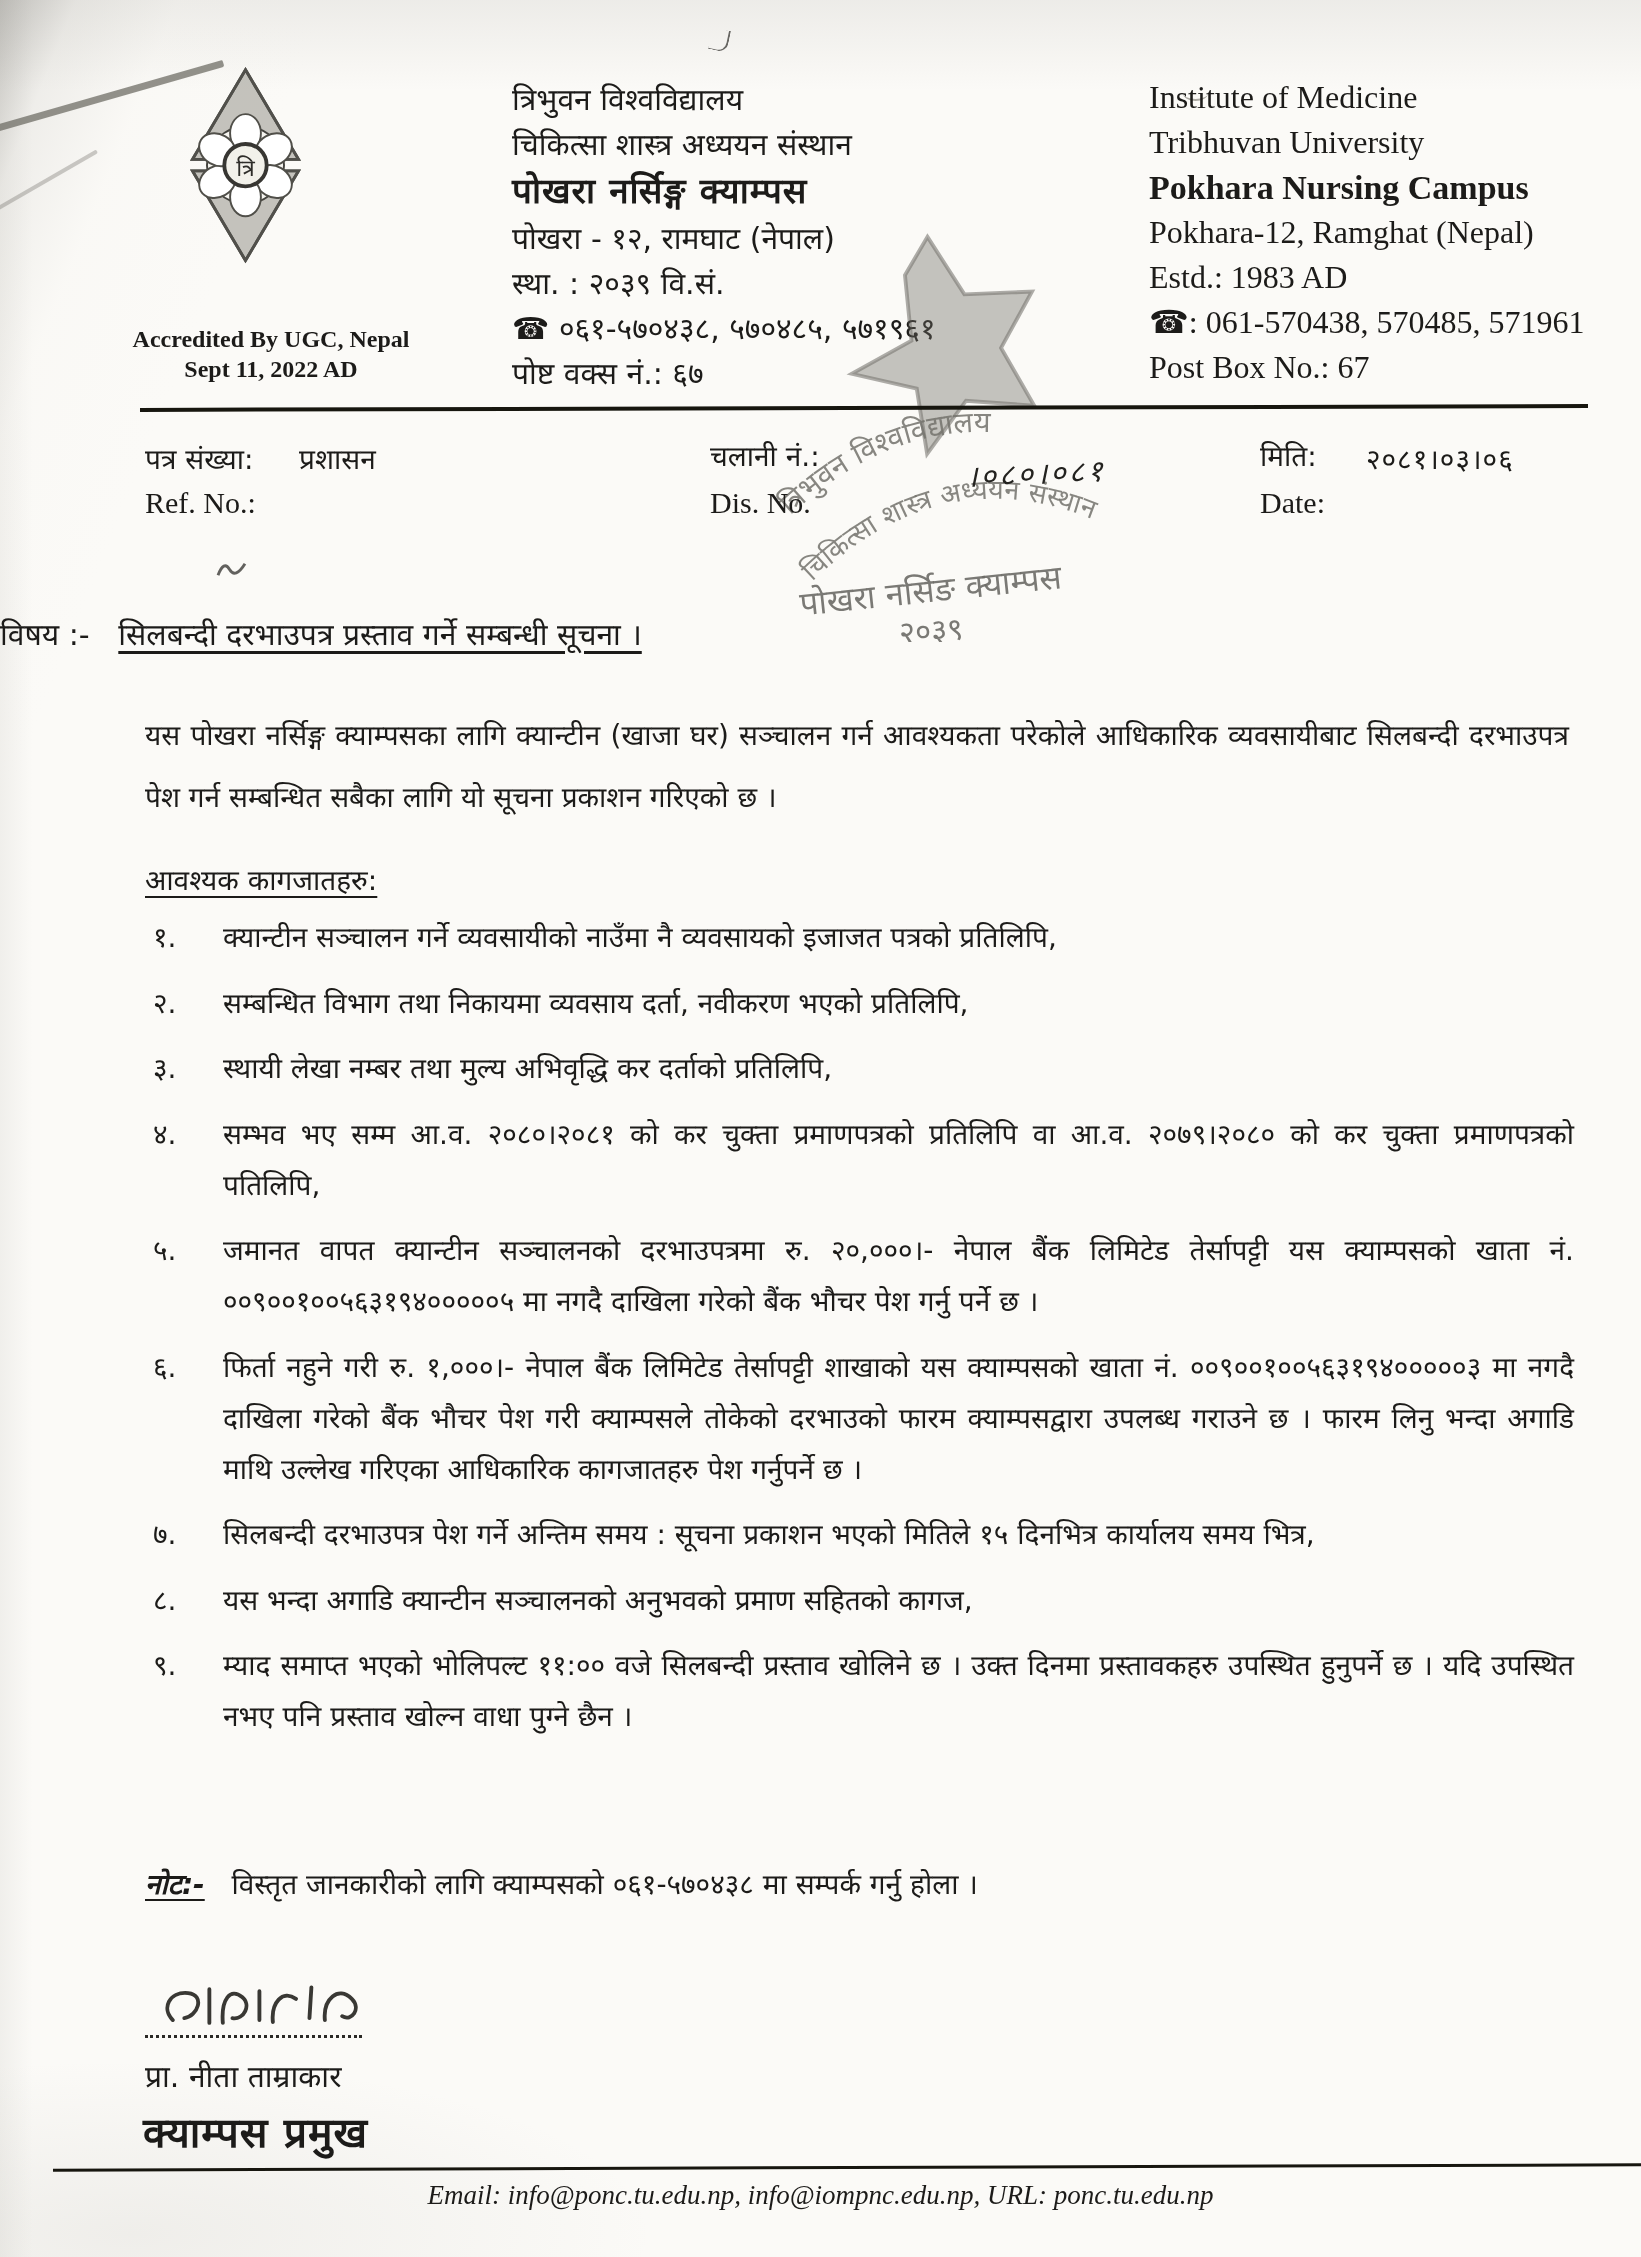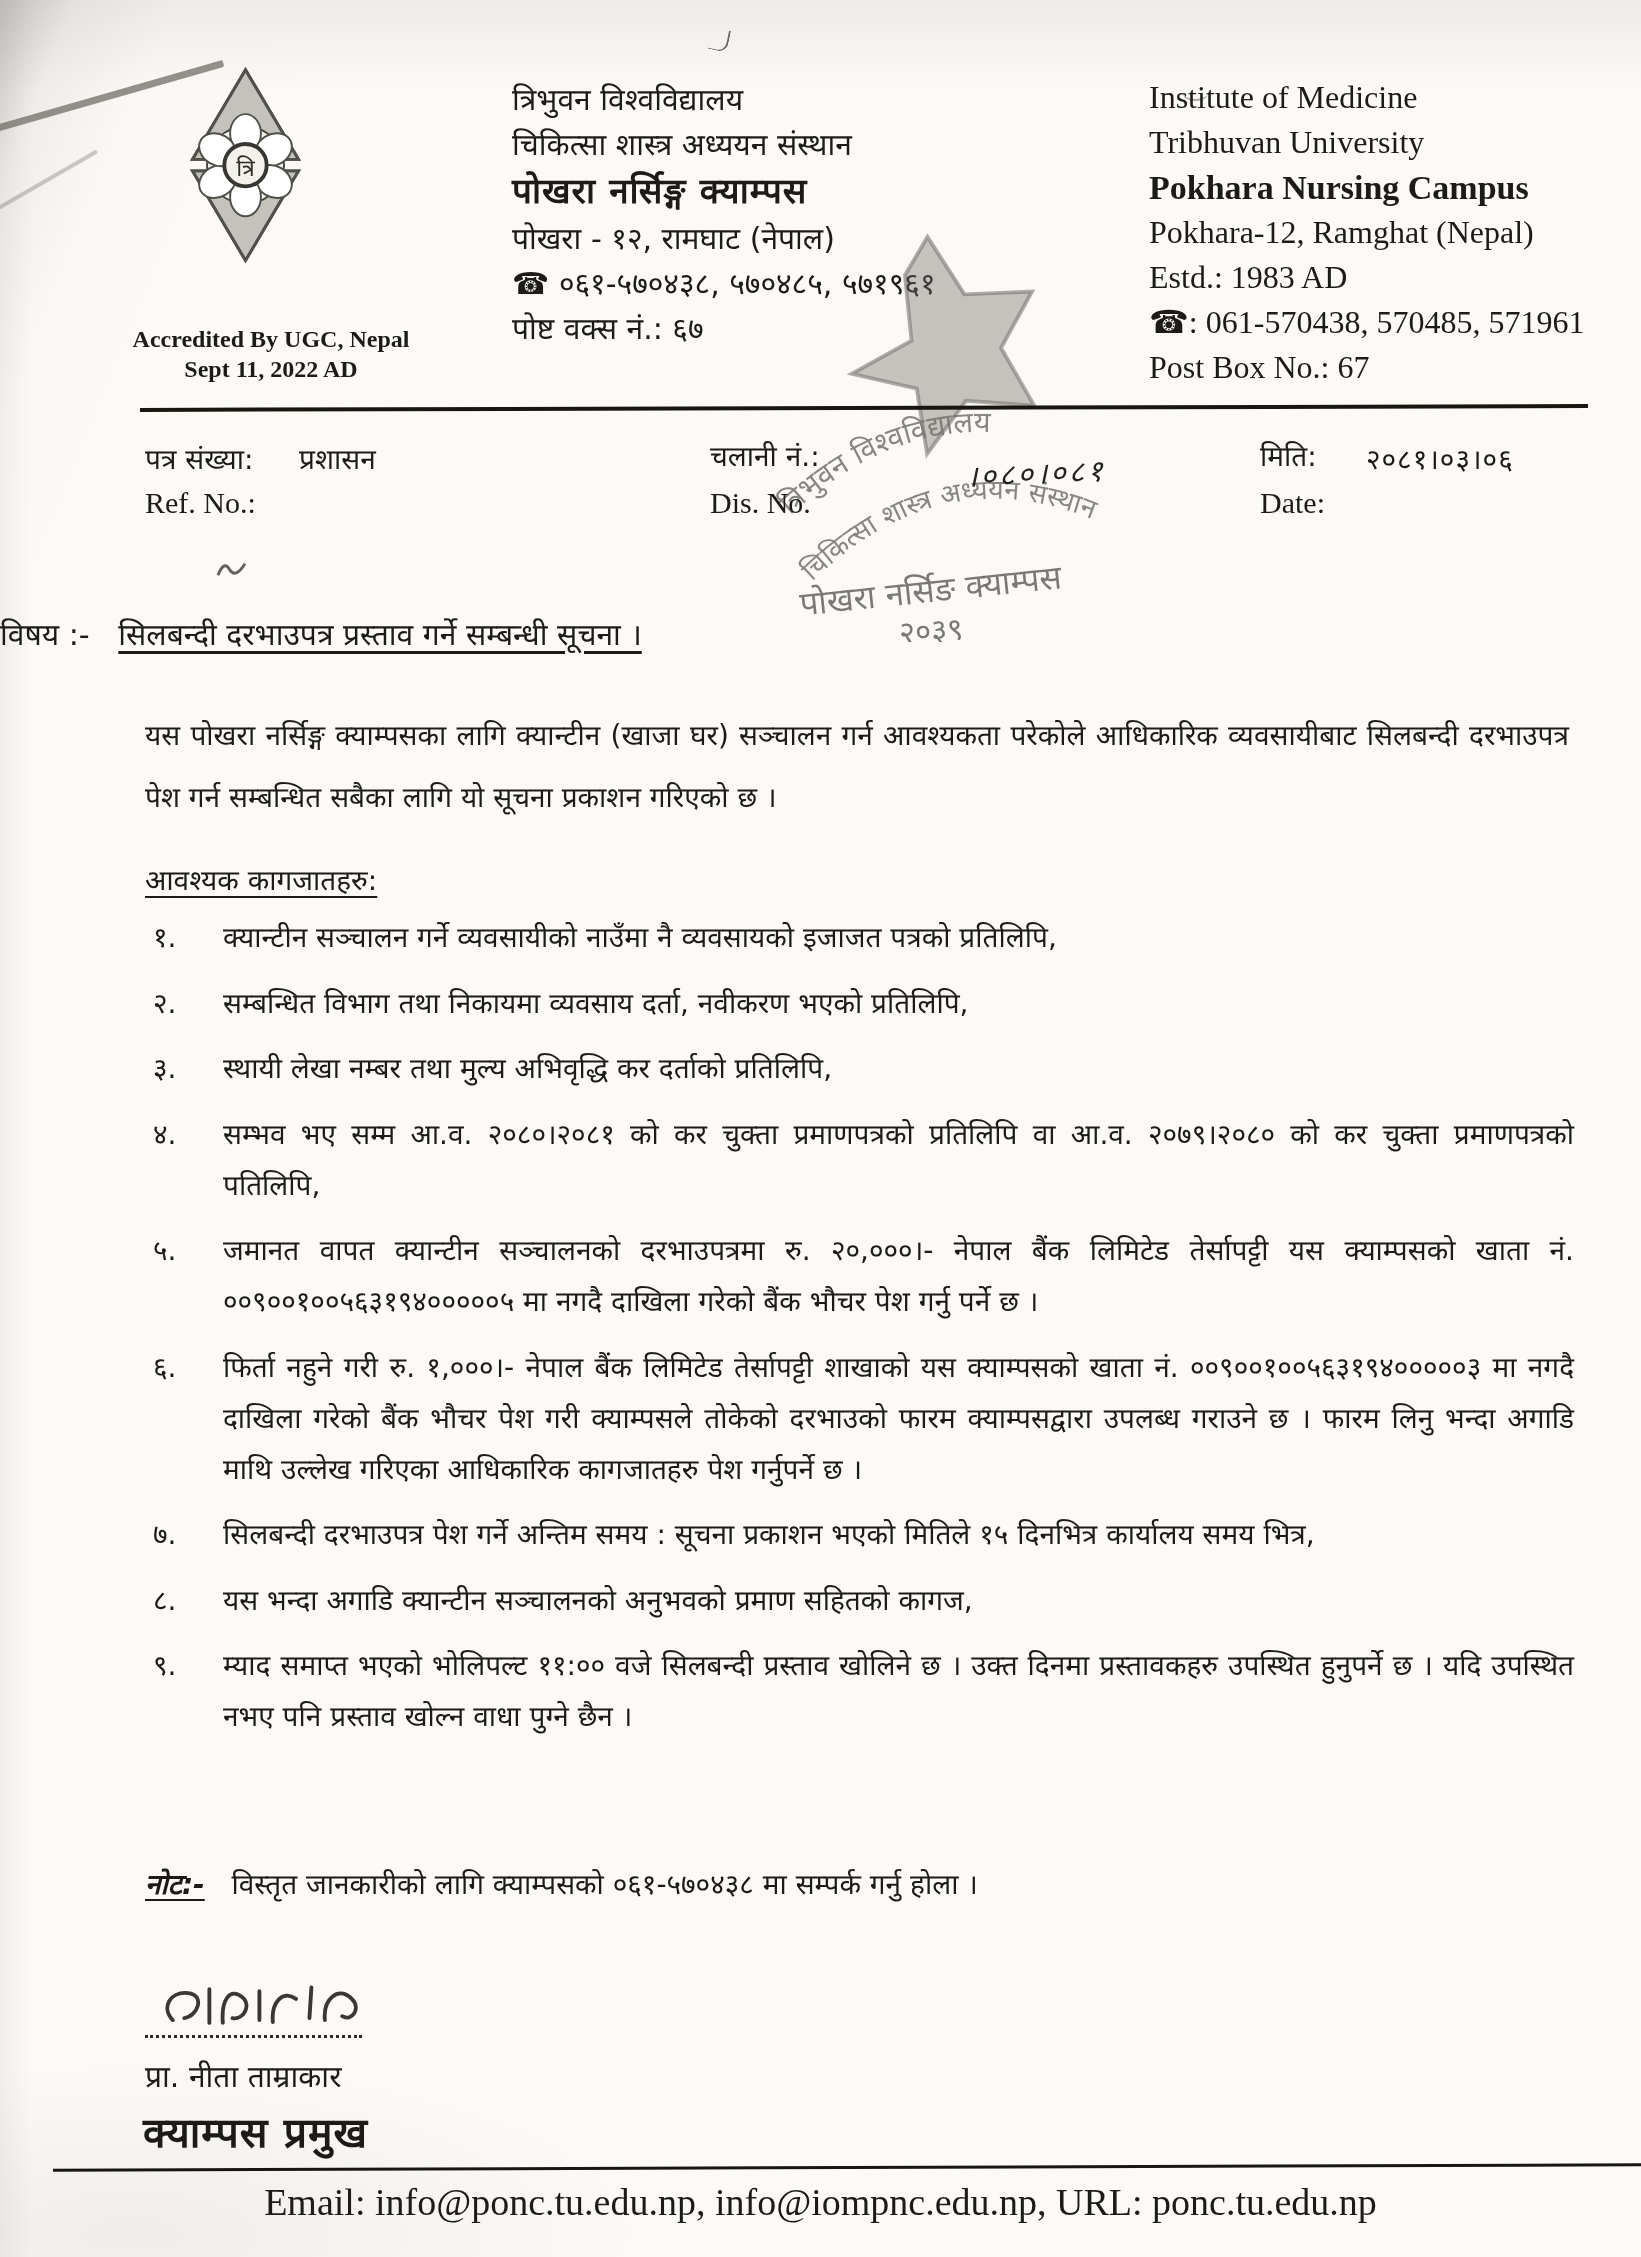--- a/index.html
+++ b/index.html
@@ -34,21 +34,21 @@
   .handwrit{font-size:30px;font-style:italic;letter-spacing:2.9px;color:#23221f;transform:rotate(-2.5deg);}
   .subject{font-size:30px;}
   .bodytext{font-size:28px;line-height:62px;text-align:justify;}
   .listwrap{display:flex;flex-direction:column;row-gap:14.5px;}
   .lirow{display:flex;align-items:flex-start;}
   .lnum{flex:0 0 70px;font-size:28px;line-height:51px;}
   .ltxt{flex:1;font-size:28px;line-height:51px;text-align:justify;}
   .note-label{font-weight:bold;font-style:italic;text-decoration:underline;text-underline-offset:4.8px;}
   .sig-name{font-size:30px;}
   .sig-title{font-size:41px;font-weight:bold;letter-spacing:1px;}
-  .footer-line{font-size:38px;font-family:"Liberation Serif","DejaVu Serif",serif;}
+  .footer-line{font-size:27px;font-family:"Liberation Serif","DejaVu Serif",serif;font-style:italic;}
   .dotline{border-bottom:3.9px dotted #2a2926;width:217px;}
   .stamp{opacity:.78;}
 </style>
 </head>
 <body>
 
 <div id="page">
 
   <div class="abs scan-shade"></div>
   <div class="abs fold-line" style="left:-13.5px;top:93px;width:241px;height:6.8px;transform:rotate(-16deg);"></div>
@@ -81,20 +81,21 @@
   <div class="abs accred" style="left:126px;top:324px;width:290px;">
     <div>Accredited By UGC, Nepal</div>
     <div>Sept 11, 2022 AD</div>
   </div>
 
   <div class="abs hdr-np" style="left:512px;top:77px;width:502px;">
     <div>त्रिभुवन विश्वविद्यालय</div>
     <div>चिकित्सा शास्त्र अध्ययन संस्थान</div>
     <div class="campus" style="margin:1.9px 0;">पोखरा नर्सिङ्ग क्याम्पस</div>
     <div>पोखरा - १२, रामघाट (नेपाल)</div>
+    <div>स्था. : २०३९ वि.सं.</div>
     <div>
       <span>☎</span>
       <span>०६१-५७०४३८, ५७०४८५, ५७१९६१</span>
     </div>
     <div>पोष्ट वक्स नं.: ६७</div>
   </div>
 
   <div class="abs hdr-en en-serif" style="left:1149px;top:75px;width:463px;">
     <div>Institute of Medicine</div>
     <div>Tribhuvan University</div>

